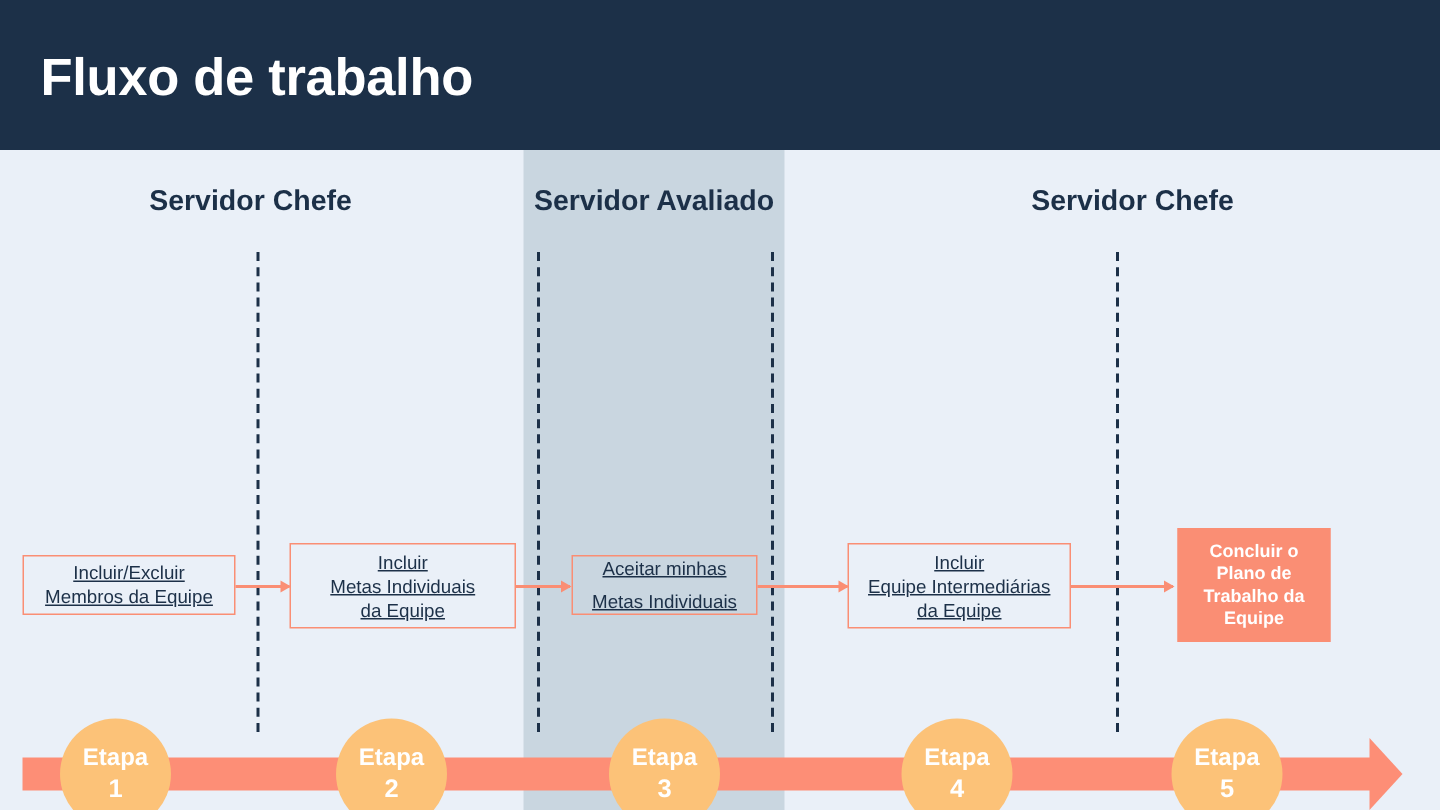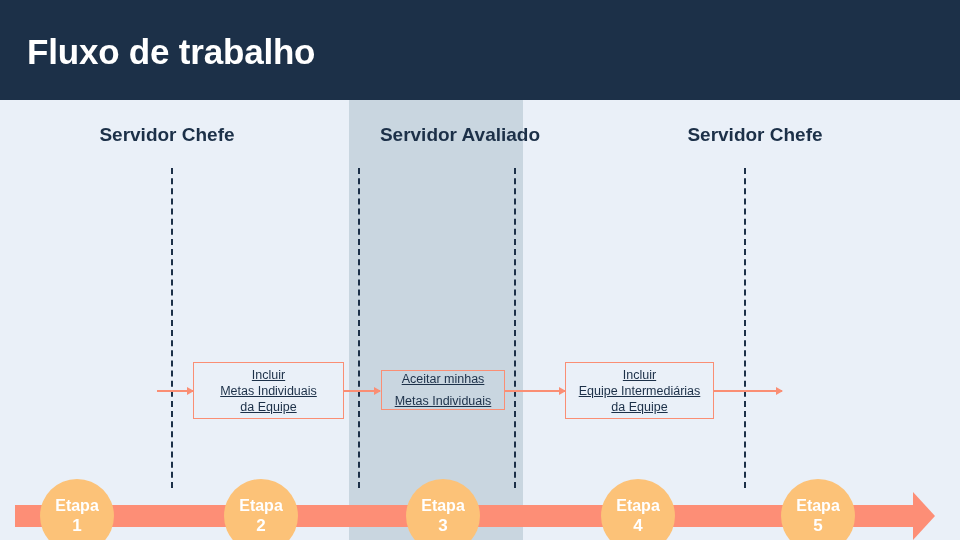--- a/index.html
+++ b/index.html
@@ -154,51 +154,61 @@
 <div id="slide">
 
   <div id="header-band"></div>
   <div id="slide-title">Fluxo de trabalho</div>
 
   <div id="canvas">
 
     <div class="lane-band" style="left:349px; width:174px;"></div>
 
     <div class="lane-title" style="left:167px;">Servidor Chefe</div>
-    <div class="lane-title" style="left:436px;margin-left:24px;">Servidor Avaliado</div>
+    <div class="lane-title" style="left:436px;">Servidor Avaliado</div>
     <div class="lane-title" style="left:755px;">Servidor Chefe</div>
 
     <div class="lane-divider" style="left:171px;"></div>
     <div class="lane-divider" style="left:358px;"></div>
     <div class="lane-divider" style="left:514px;"></div>
     <div class="lane-divider" style="left:744px;"></div>
 
     <div class="connector" style="left:157px; width:36px;"></div>
     <div class="connector" style="left:344px; width:36px;"></div>
     <div class="connector" style="left:505px; width:60px;"></div>
     <div class="connector" style="left:714px; width:68px;"></div>
 
+    <div class="proc-box" style="left:15px; top:270px; width:142px; height:40px;">
+      <span class="line">Incluir/Excluir</span>
+      <span class="line">Membros da Equipe</span>
+    </div>
 
     <div class="proc-box" style="left:193px; top:262px; width:151px; height:57px;">
       <span class="line">Incluir</span>
       <span class="line">Metas Individuais</span>
       <span class="line">da Equipe</span>
     </div>
 
     <div class="proc-box" style="left:381px; top:270px; width:124px; height:40px;justify-content:space-between;">
       <span class="line">Aceitar minhas</span>
       <span class="line">Metas Individuais</span>
     </div>
 
     <div class="proc-box" style="left:565px; top:262px; width:149px; height:57px;">
       <span class="line">Incluir</span>
       <span class="line">Equipe Intermediárias</span>
       <span class="line">da Equipe</span>
     </div>
 
+    <div class="proc-box filled" style="left:785px; top:252px; width:102px; height:76px;">
+      <span class="line">Concluir o</span>
+      <span class="line">Plano de</span>
+      <span class="line">Trabalho da</span>
+      <span class="line">Equipe</span>
+    </div>
 
     <div id="timeline-bar"></div>
     <div id="timeline-arrowhead"></div>
 
     <div class="stage-circle" style="left:40px;">
       <span>Etapa</span>
       <span class="num">1</span>
     </div>
     <div class="stage-circle" style="left:224px;">
       <span>Etapa</span>

